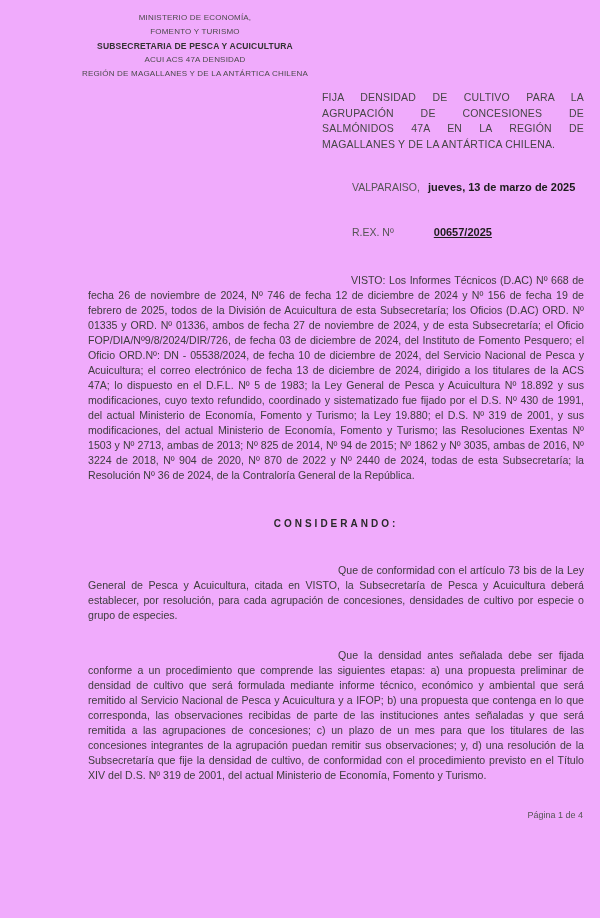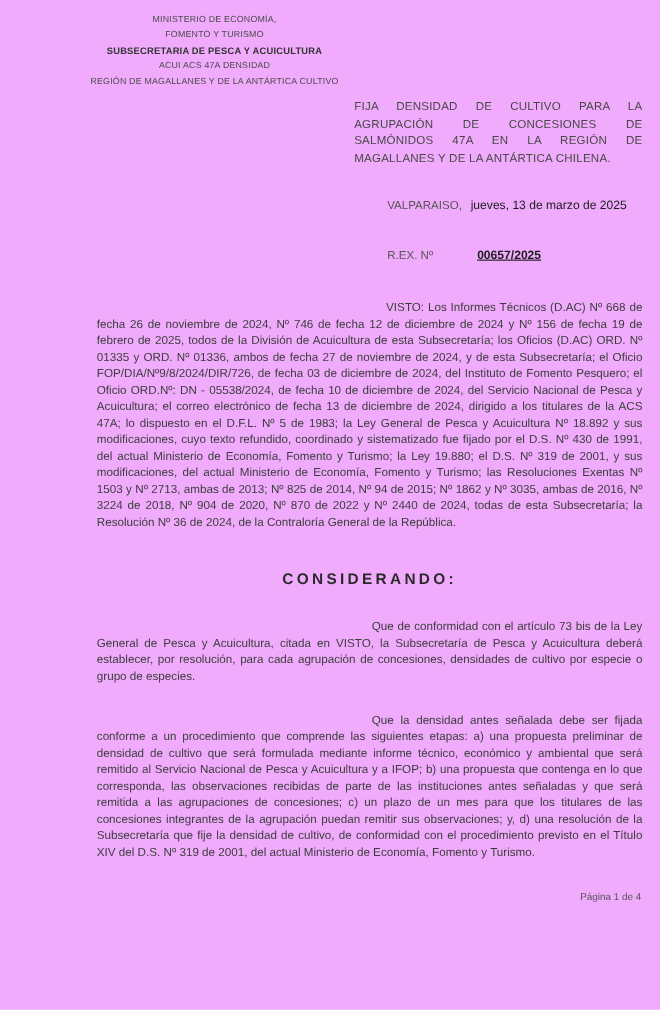--- a/index.html
+++ b/index.html
@@ -37,21 +37,21 @@
   }
 
   
   .dateline {
     position:absolute; top:181px; left:352px; width:232px;
     font-size:10.5px;
     color:#555555;
     white-space:nowrap;
   }
   .dateline .date-bold {
-    font-weight:normal; color:#1d1d1d; font-size:11px; margin-left:8px;
+    font-weight:bold; color:#1d1d1d; font-size:11px; margin-left:8px;
   }
 
   
   .rexline {
     position:absolute; top:226px; left:352px; width:232px;
     font-size:10.5px; color:#555555; white-space:nowrap;
   }
   .rexline .rex-number {
     font-weight:bold; color:#1d1d1d; font-size:11px; margin-left:40px;text-decoration:underline;
   }
@@ -62,21 +62,21 @@
     font-size:10.6px; line-height:15px;
     text-align:justify;
     color:#3d3d3d;
   }
   .visto { top:273px; text-indent:263px; }
 
   .considerando-heading {
     position:absolute; top:518px; left:88px; width:496px;
     text-align:center;
     font-weight:bold;
-    font-size:14px;
+    font-size:10px;
     letter-spacing:3px;
     color:#2a2a2a;
   }
 
   .considerando-1 { top:563px; text-indent:250px; }
   .considerando-2 { top:648px; text-indent:250px; }
 
   .footer-page {
     position:absolute; top:810px; right:17px;
     font-size:9px; color:#555555;
@@ -85,21 +85,21 @@
 </head>
 <body>
 
 <div class="page">
 
   <div class="letterhead">
     <div>MINISTERIO DE ECONOMÍA,</div>
     <div>FOMENTO Y TURISMO</div>
     <div class="lh-main">SUBSECRETARIA DE PESCA Y ACUICULTURA</div>
     <div>ACUI ACS 47A DENSIDAD</div>
-    <div>REGIÓN DE MAGALLANES Y DE LA ANTÁRTICA CULTIVO</div>
+    <div>REGIÓN DE MAGALLANES Y DE LA ANTÁRTICA CHILENA</div>
   </div>
 
   <div class="doc-title">FIJA DENSIDAD DE CULTIVO PARA LA AGRUPACIÓN DE CONCESIONES DE SALMÓNIDOS 47A EN LA REGIÓN DE MAGALLANES Y DE LA ANTÁRTICA CHILENA.</div>
 
   <div class="dateline">
     <span>VALPARAISO,</span><span class="date-bold">jueves, 13 de marzo de 2025</span>
   </div>
 
   <div class="rexline">
     <span>R.EX. Nº</span><span class="rex-number">00657/2025</span>

